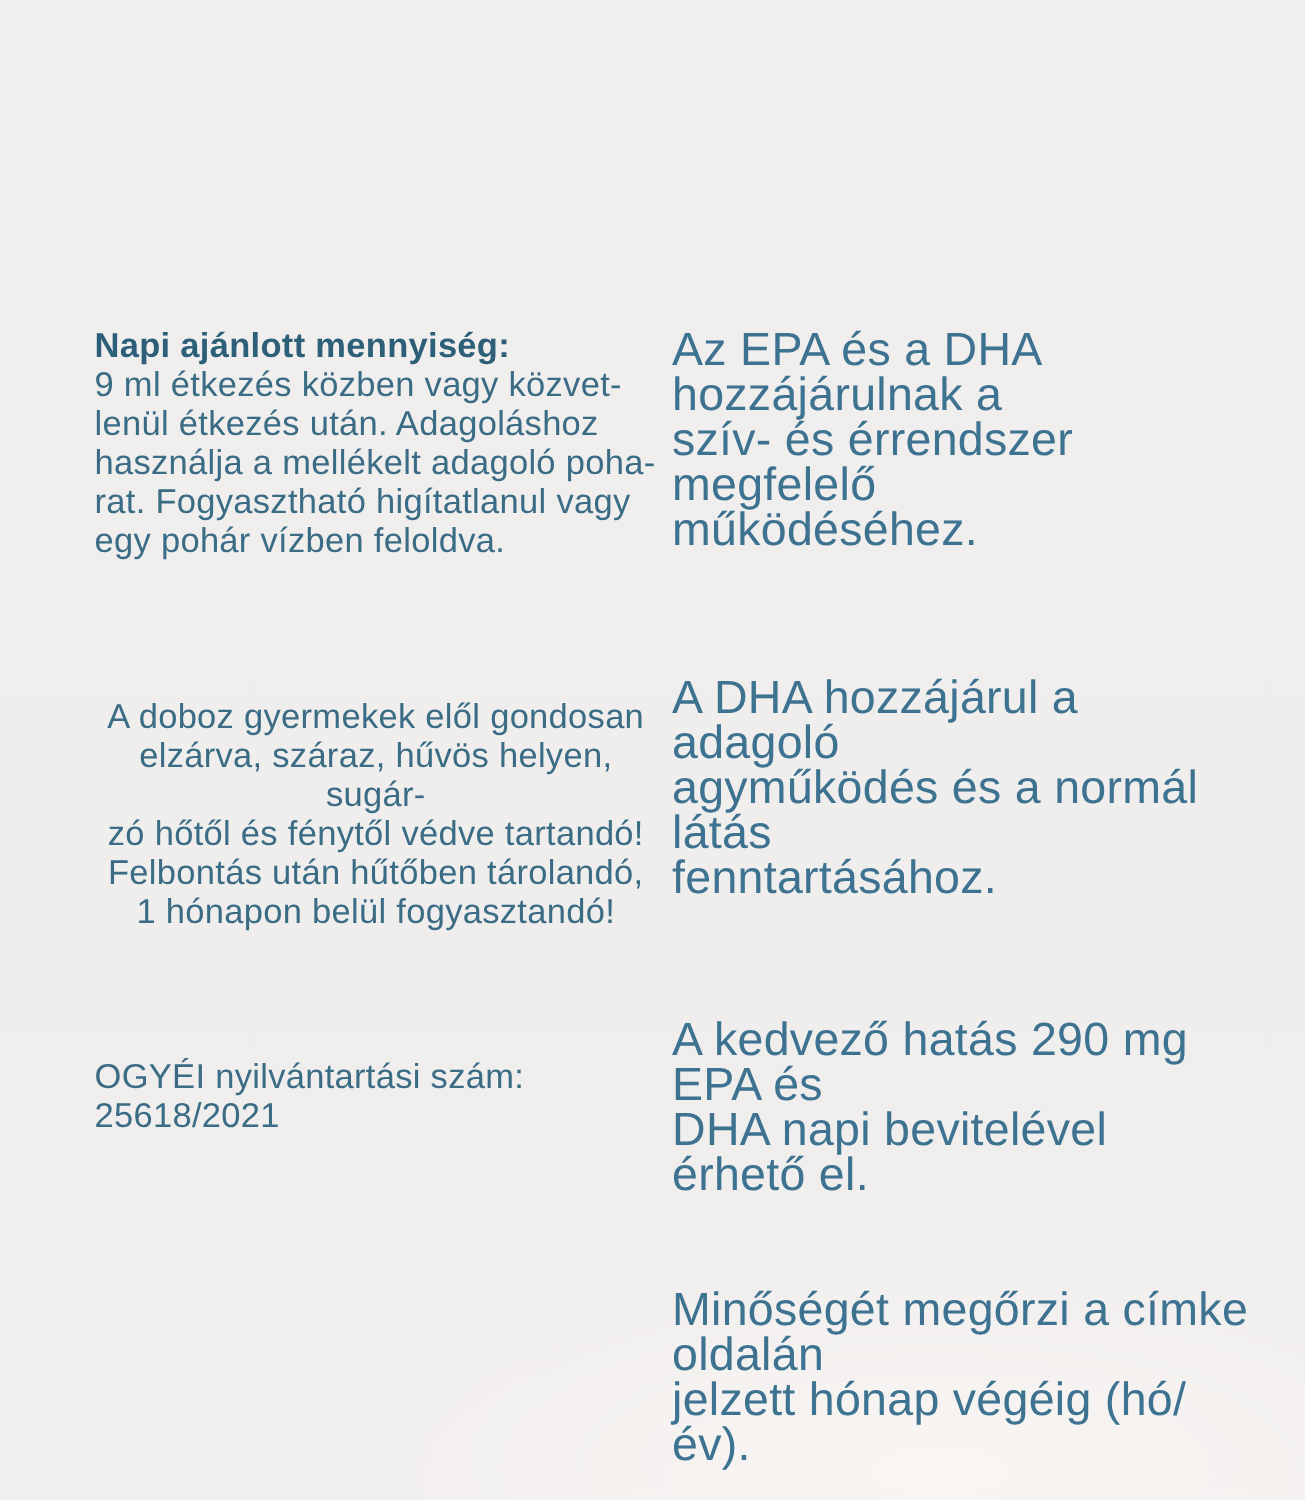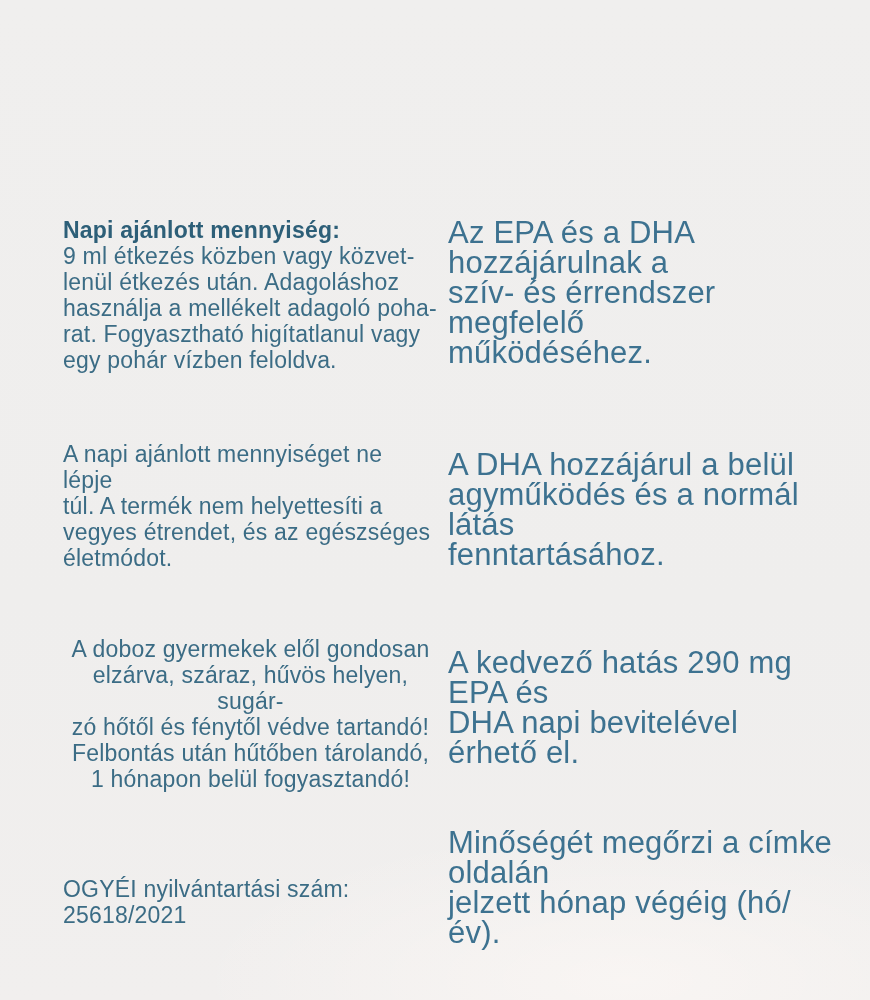--- a/index.html
+++ b/index.html
@@ -61,41 +61,37 @@
 
 <div class="label-canvas">
 
   <div class="column col-left">
     <p class="para p-dosage"><span class="heading-line">Napi ajánlott mennyiség:</span><span>9 ml étkezés közben vagy közvet-
 lenül étkezés után. Adagoláshoz
 használja a mellékelt adagoló poha-
 rat. Fogyasztható higítatlanul vagy
 egy pohár vízben feloldva.</span></p>
 
-    <p class="para p-warning">A napi ajánlott mennyiséget ne lépje
-túl. A termék nem helyettesíti a
-vegyes étrendet, és az egészséges
-életmódot.</p>
 
     <p class="para p-storage">A doboz gyermekek elől gondosan
 elzárva, száraz, hűvös helyen, sugár-
 zó hőtől és fénytől védve tartandó!
 Felbontás után hűtőben tárolandó,
 1 hónapon belül fogyasztandó!</p>
 
 
     <p class="para p-registry">OGYÉI nyilvántartási szám: 25618/2021</p>
   </div>
 
   <div class="column col-right">
     <p class="para p-epa-dha">Az EPA és a DHA hozzájárulnak a
 szív- és érrendszer megfelelő
 működéséhez.</p>
 
-    <p class="para p-dha">A DHA hozzájárul a belül
+    <p class="para p-dha">A DHA hozzájárul a adagoló
 agyműködés és a normál látás
 fenntartásához.</p>
 
     <p class="para p-dose-effect">A kedvező hatás 290 mg EPA és
 DHA napi bevitelével érhető el.</p>
 
     <p class="para p-quality">Minőségét megőrzi a címke oldalán
 jelzett hónap végéig (hó/év).</p>
   </div>
 

